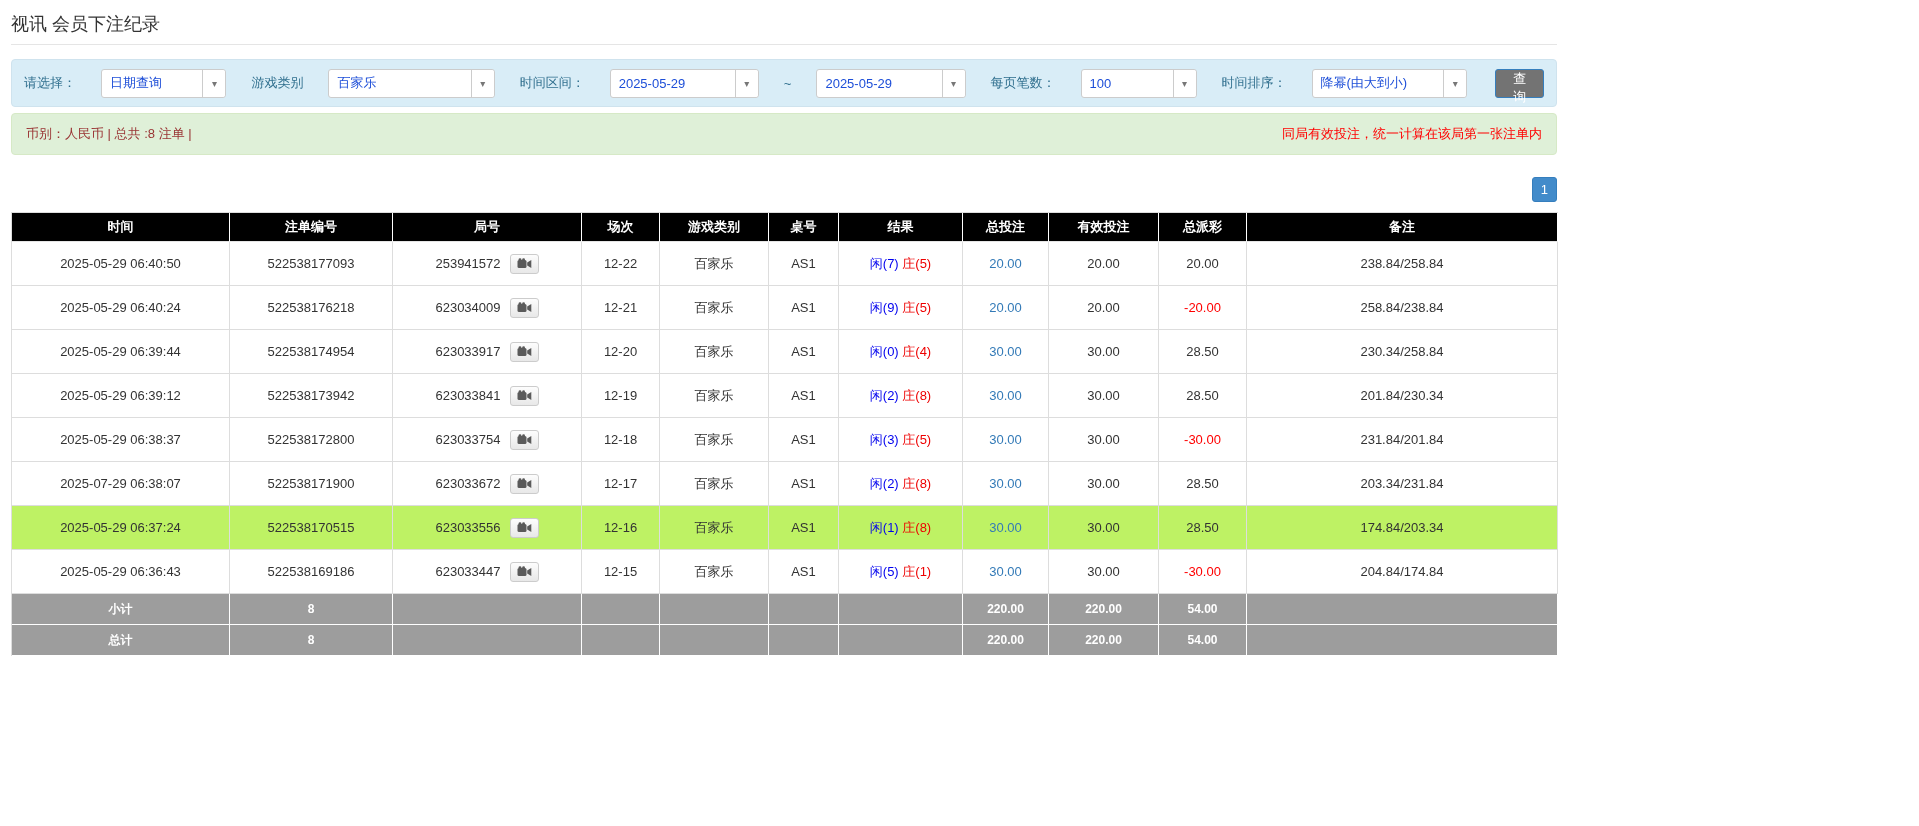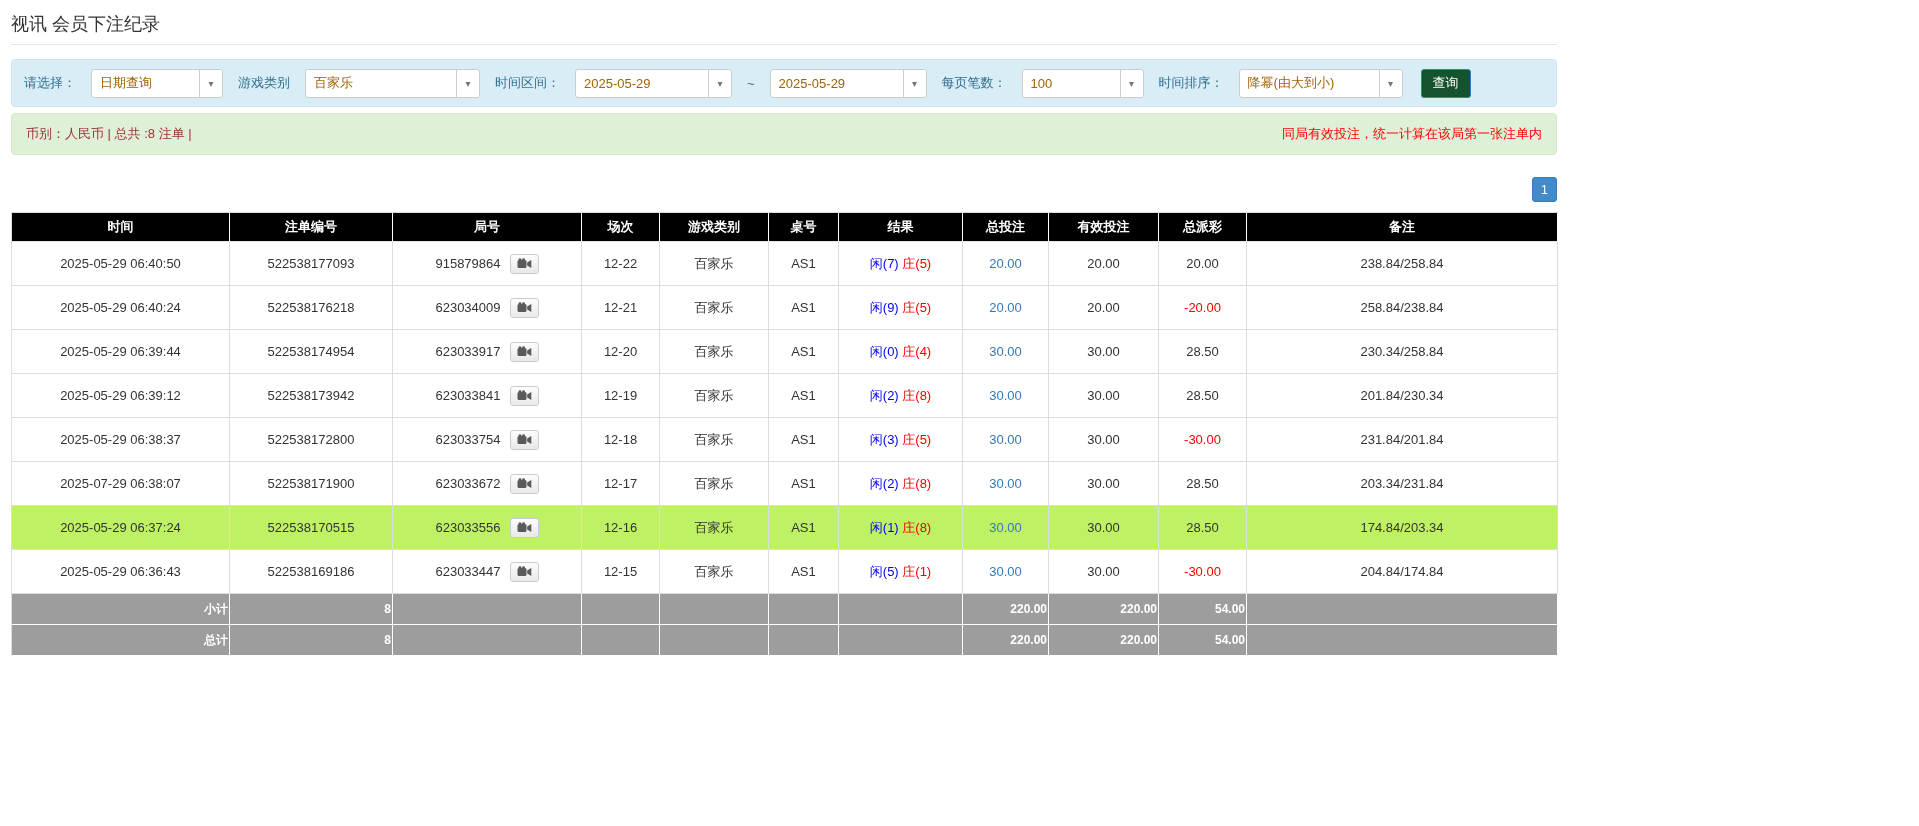--- a/index.html
+++ b/index.html
@@ -25,38 +25,38 @@
   }
 
   
   .filter-bar {
     background: #d9edf7;
     border: 1px solid #cfe3ee;
     border-radius: 4px;
     padding: 9px 12px;
     display: flex;
     align-items: center;
-    gap: 15px;
+    gap: 25px;
     height: 48px;
   }
   .flabel { color: #31708f; font-size: 13px; white-space: nowrap; }
   .combo {
     background: #fff;
     border: 1px solid #ccc;
     border-radius: 3px;
     height: 29px;
     display: flex;
     align-items: center;
     justify-content: space-between;
     cursor: pointer;
   }
   .combo-text {
     padding: 0 8px;
     font-size: 13px;
-    color: #a16207;
+    color: #1d4ed8;
     white-space: nowrap;
     overflow: hidden;
   }
   .combo-caret {
     width: 23px;
     align-self: stretch;
     border-left: 1px solid #ccc;
     display: flex;
     align-items: center;
     justify-content: center;
@@ -65,21 +65,21 @@
     background: #fff;
     border-radius: 0 3px 3px 0;
   }
   .w-query { width: 132px; }
   .w-game  { width: 175px; }
   .w-date  { width: 157px; }
   .w-per   { width: 122px; }
   .w-sort  { width: 164px; }
   .tilde { color: #31708f; font-size: 13px; }
   .btn-search {
-    background: #14532d;
+    background: #737373;
     border: 1px solid #357ebd;
     color: #fff;
     font-size: 13px;
     height: 29px;
     padding: 0 11px;
     border-radius: 3px;
     margin-left: 3px;
     cursor: pointer;
     font-family: inherit;
   }
@@ -147,21 +147,21 @@
     height: 44px;
     overflow: hidden;
     white-space: nowrap;
   }
   table.records tbody tr.highlight td { background: #bef264; }
   table.records tfoot td {
     background: #9d9d9d;
     color: #fff;
     border-right: 1px solid #fff;
     border-bottom: 1px solid #fff;
-    text-align: right;
+    text-align: center;
     height: 31px;
     font-size: 12px;
     font-weight: 700;
   }
   .round-wrap { display: inline-flex; align-items: center; gap: 9px; }
   .video-btn {
     border: 1px solid #ccc;
     background: linear-gradient(#fdfdfd, #e8e8e8);
     border-radius: 3px;
     padding: 3px 6px;
@@ -258,21 +258,21 @@
           <th>有效投注</th>
           <th>总派彩</th>
           <th>备注</th>
         </tr>
     </thead>
     <tbody id="tbody-rows">
         <tr>
           <td>2025-05-29 06:40:50</td>
           <td>522538177093</td>
           <td><span class="round-wrap">
-              <span>915879864</span>
+              <span>253941572</span>
               <button class="video-btn">
                 <svg width="15" height="12" viewBox="0 0 15 12" xmlns="http://www.w3.org/2000/svg">
                   <rect x="0.5" y="2" width="9" height="8" rx="1.5" fill="#5a5a5a"></rect>
                   <path d="M10.2 4.6 L14.3 2.1 L14.3 9.9 L10.2 7.4 Z" fill="#5a5a5a"></path>
                   <circle cx="3" cy="1.6" r="1.4" fill="#5a5a5a"></circle>
                   <circle cx="6.6" cy="1.6" r="1.4" fill="#5a5a5a"></circle>
                 </svg>
               </button>
             </span></td>
           <td>12-22</td>

